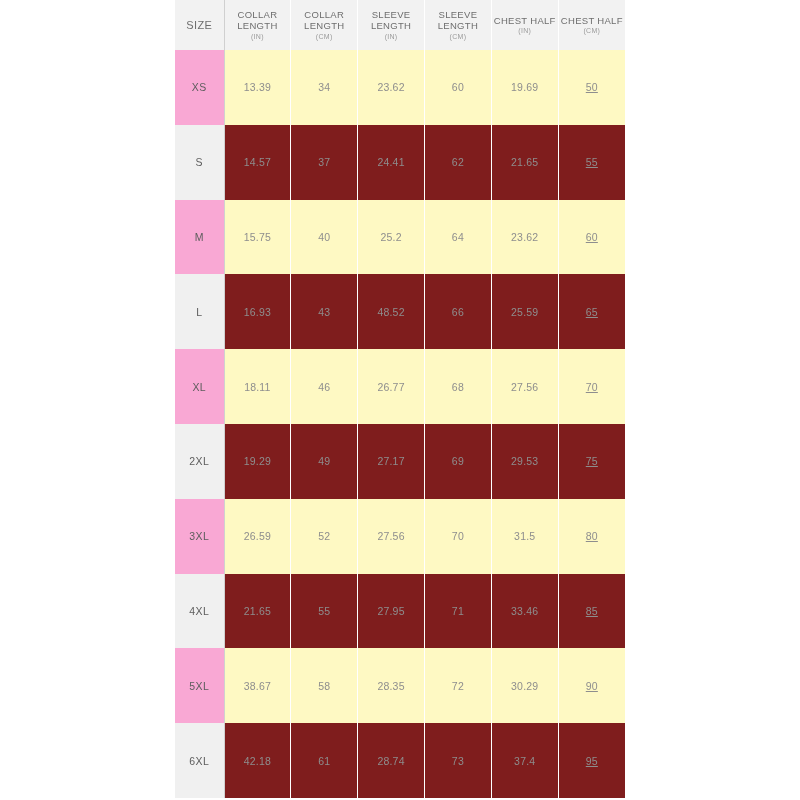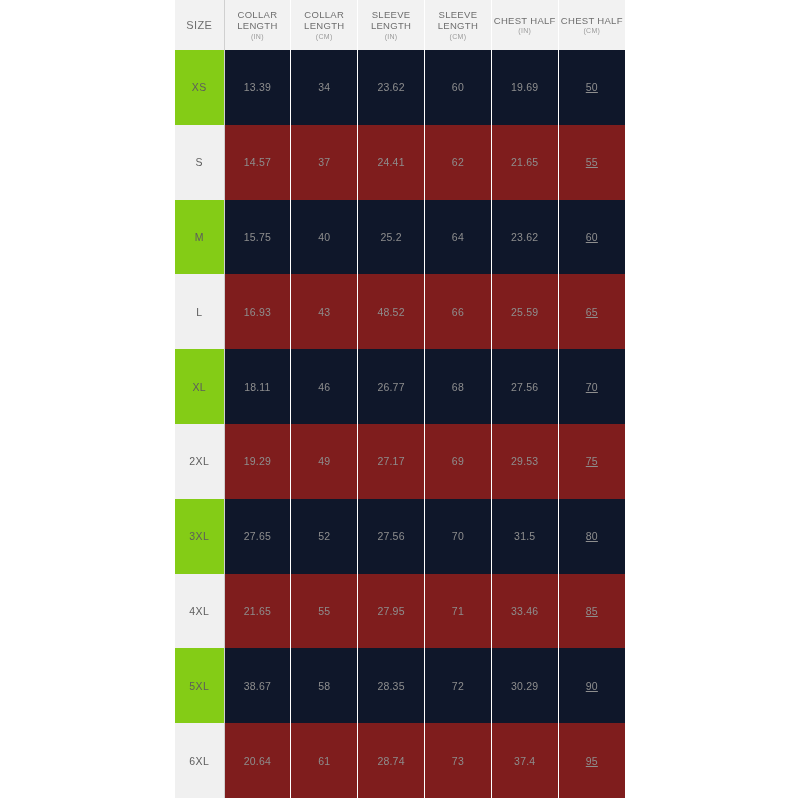--- a/index.html
+++ b/index.html
@@ -109,22 +109,22 @@
   tbody td.td-val {
     font-size: 10.5px;
     letter-spacing: 0.2px;
     color: #8e8e8e;
   }
 
   
   tbody tr.shaded td        { background: #7f1d1d; }
   tbody tr.shaded td.td-size{ background: #f0f0f0; }
 
-  tbody tr.plain td         { background: #0f172a; }
-  tbody tr.plain td.td-size { background: #84cc16; }
+  tbody tr.plain td         { background: #fef9c3; }
+  tbody tr.plain td.td-size { background: #f9a8d4; }
 </style>
 </head>
 <body>
 
 <div id="page">
 
   <table class="size-table">
     <colgroup>
       <col class="c-size">
       <col class="c-data">
@@ -242,21 +242,21 @@
         <td class="td-val">19.29</td>
         <td class="td-val">49</td>
         <td class="td-val">27.17</td>
         <td class="td-val">69</td>
         <td class="td-val">29.53</td>
         <td class="td-val td-last">75</td>
       </tr>
 
       <tr class="plain">
         <td class="td-size">3XL</td>
-        <td class="td-val">27.65</td>
+        <td class="td-val">26.59</td>
         <td class="td-val">52</td>
         <td class="td-val">27.56</td>
         <td class="td-val">70</td>
         <td class="td-val">31.5</td>
         <td class="td-val td-last">80</td>
       </tr>
 
       <tr class="shaded">
         <td class="td-size">4XL</td>
         <td class="td-val">21.65</td>
@@ -272,21 +272,21 @@
         <td class="td-val">38.67</td>
         <td class="td-val">58</td>
         <td class="td-val">28.35</td>
         <td class="td-val">72</td>
         <td class="td-val">30.29</td>
         <td class="td-val td-last">90</td>
       </tr>
 
       <tr class="shaded">
         <td class="td-size">6XL</td>
-        <td class="td-val">20.64</td>
+        <td class="td-val">42.18</td>
         <td class="td-val">61</td>
         <td class="td-val">28.74</td>
         <td class="td-val">73</td>
         <td class="td-val">37.4</td>
         <td class="td-val td-last">95</td>
       </tr>
 
     </tbody>
   </table>
 

